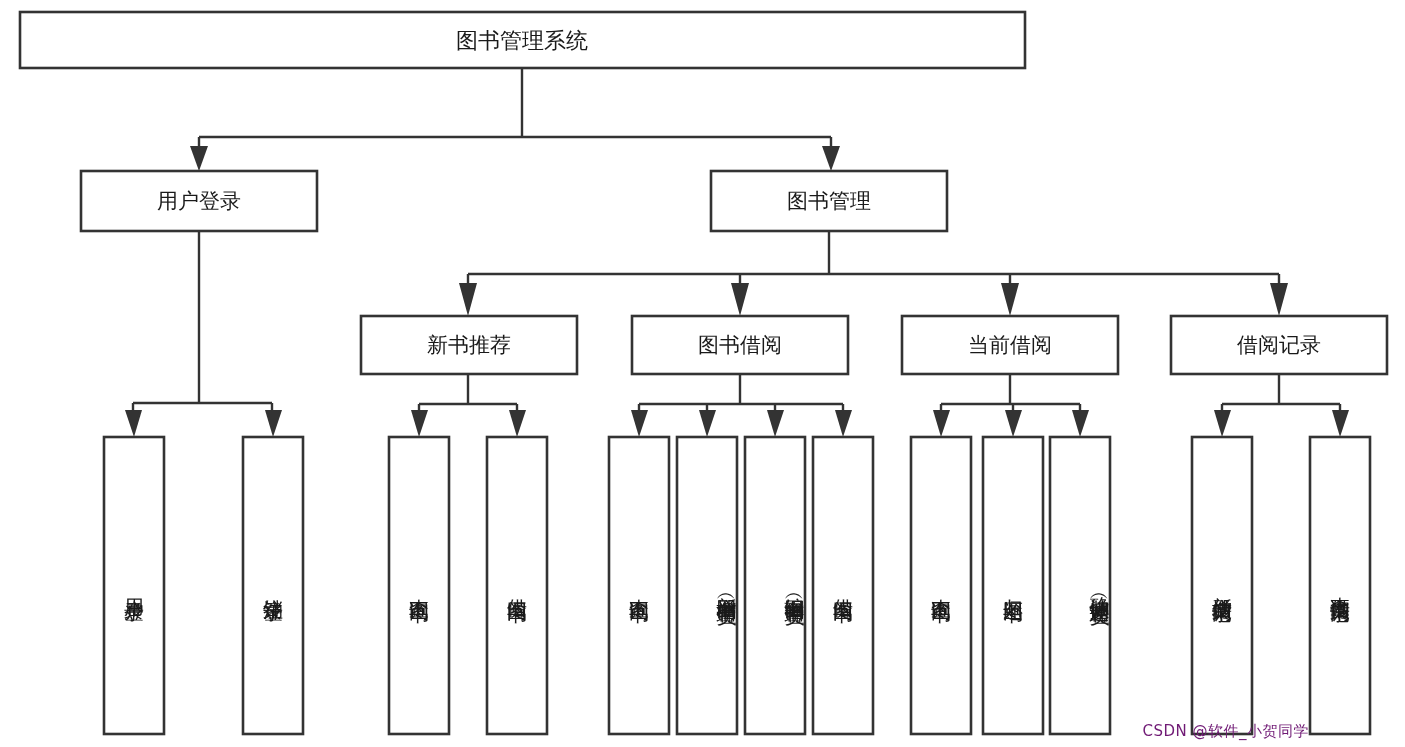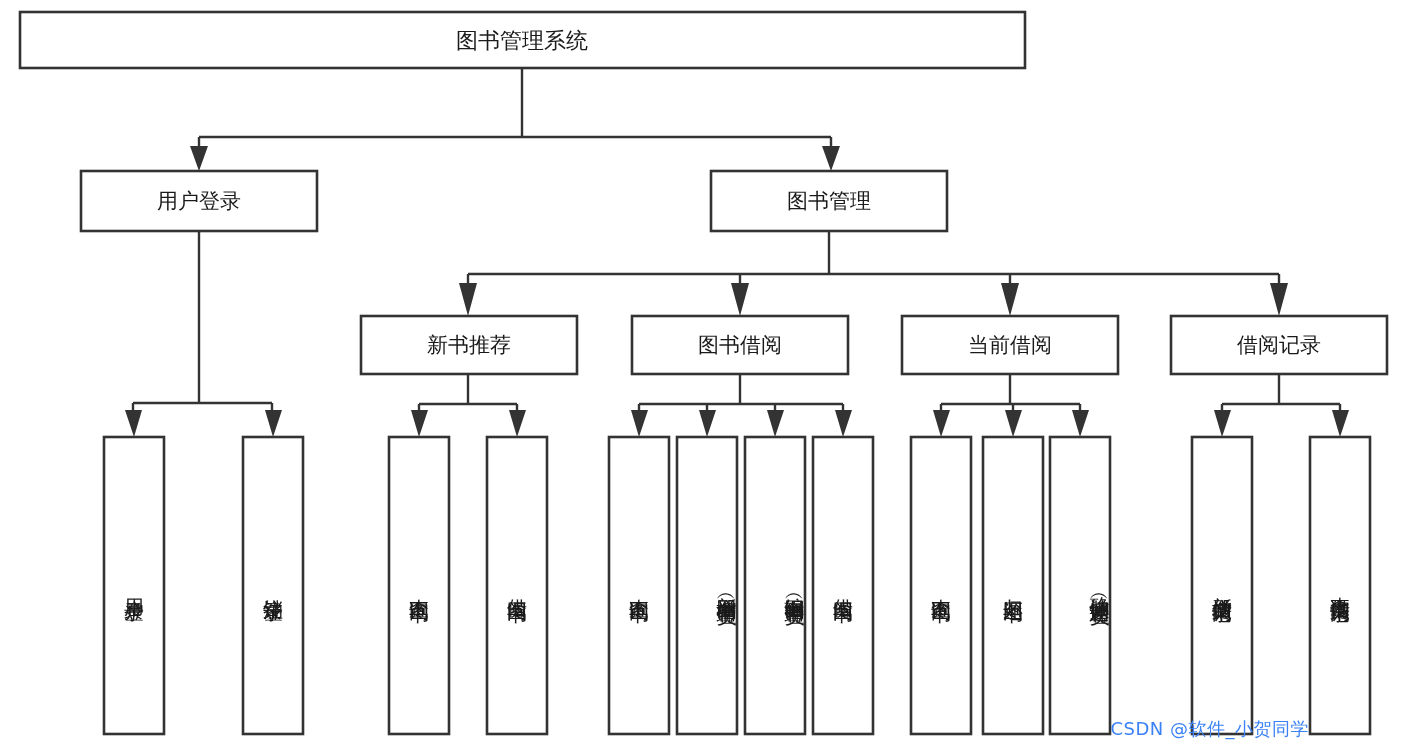--- a/index.html
+++ b/index.html
@@ -69,22 +69,22 @@
     box-sizing: border-box;
   }
   .leaf-label-wrap.center-v {
     align-items: center;
   }
   .watermark {
     position: absolute;
     right: 14px;
     bottom: 6px;
     font-family: "DejaVu Sans", "Liberation Sans", sans-serif;
-    font-size: 18px;
-    color: #3b82f6;
+    font-size: 15px;
+    color: #701a75;
     white-space: nowrap;
     letter-spacing: 0.5px;
   }
 </style>
 </head>
 <body>
 
 <div id="diagram-root">
 
   <svg class="diagram-canvas" viewBox="0 0 1405 747" xmlns="http://www.w3.org/2000/svg">

